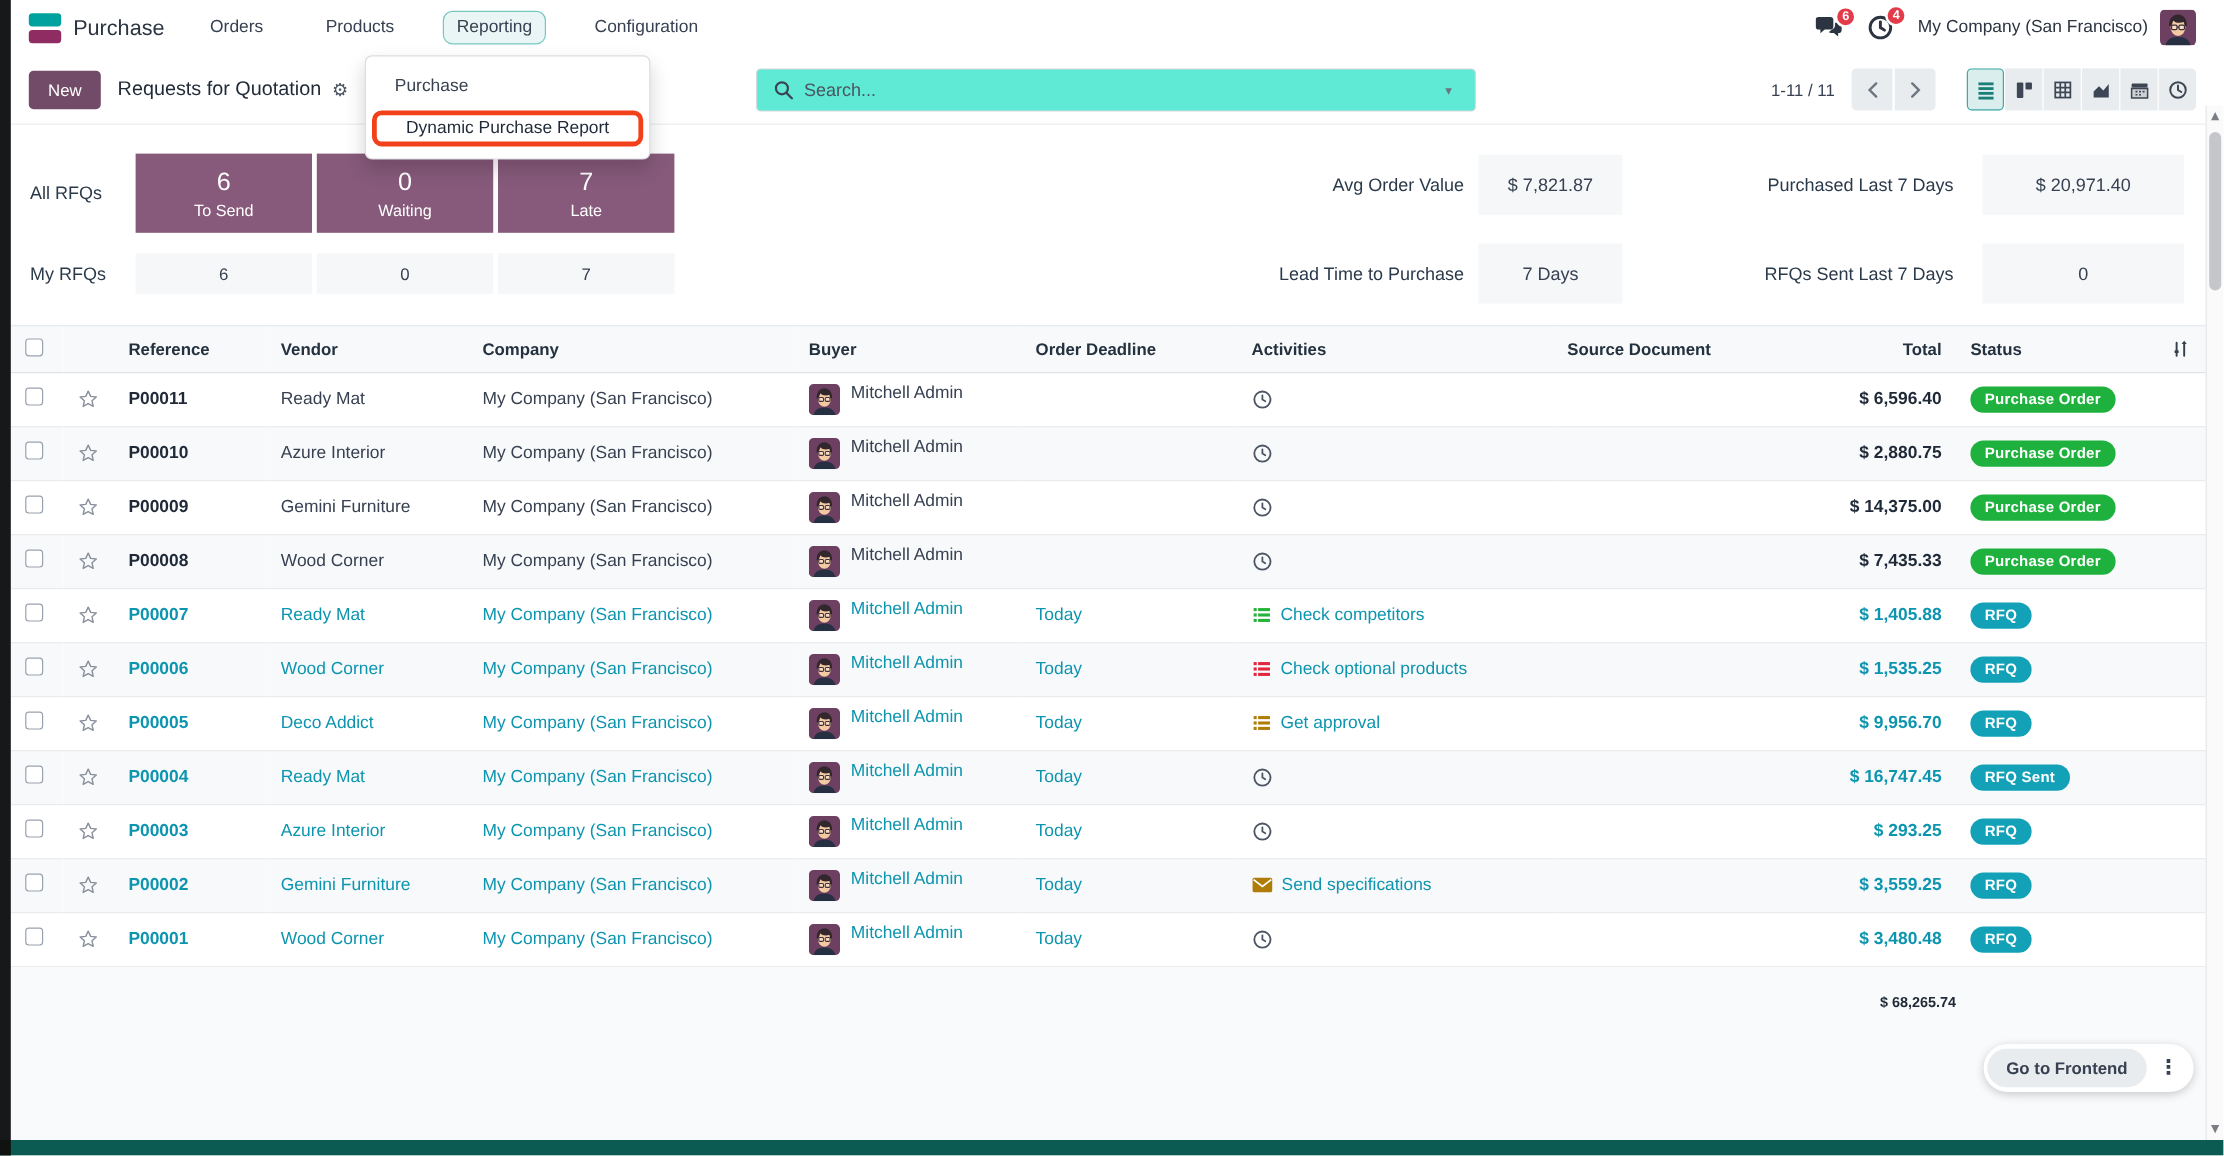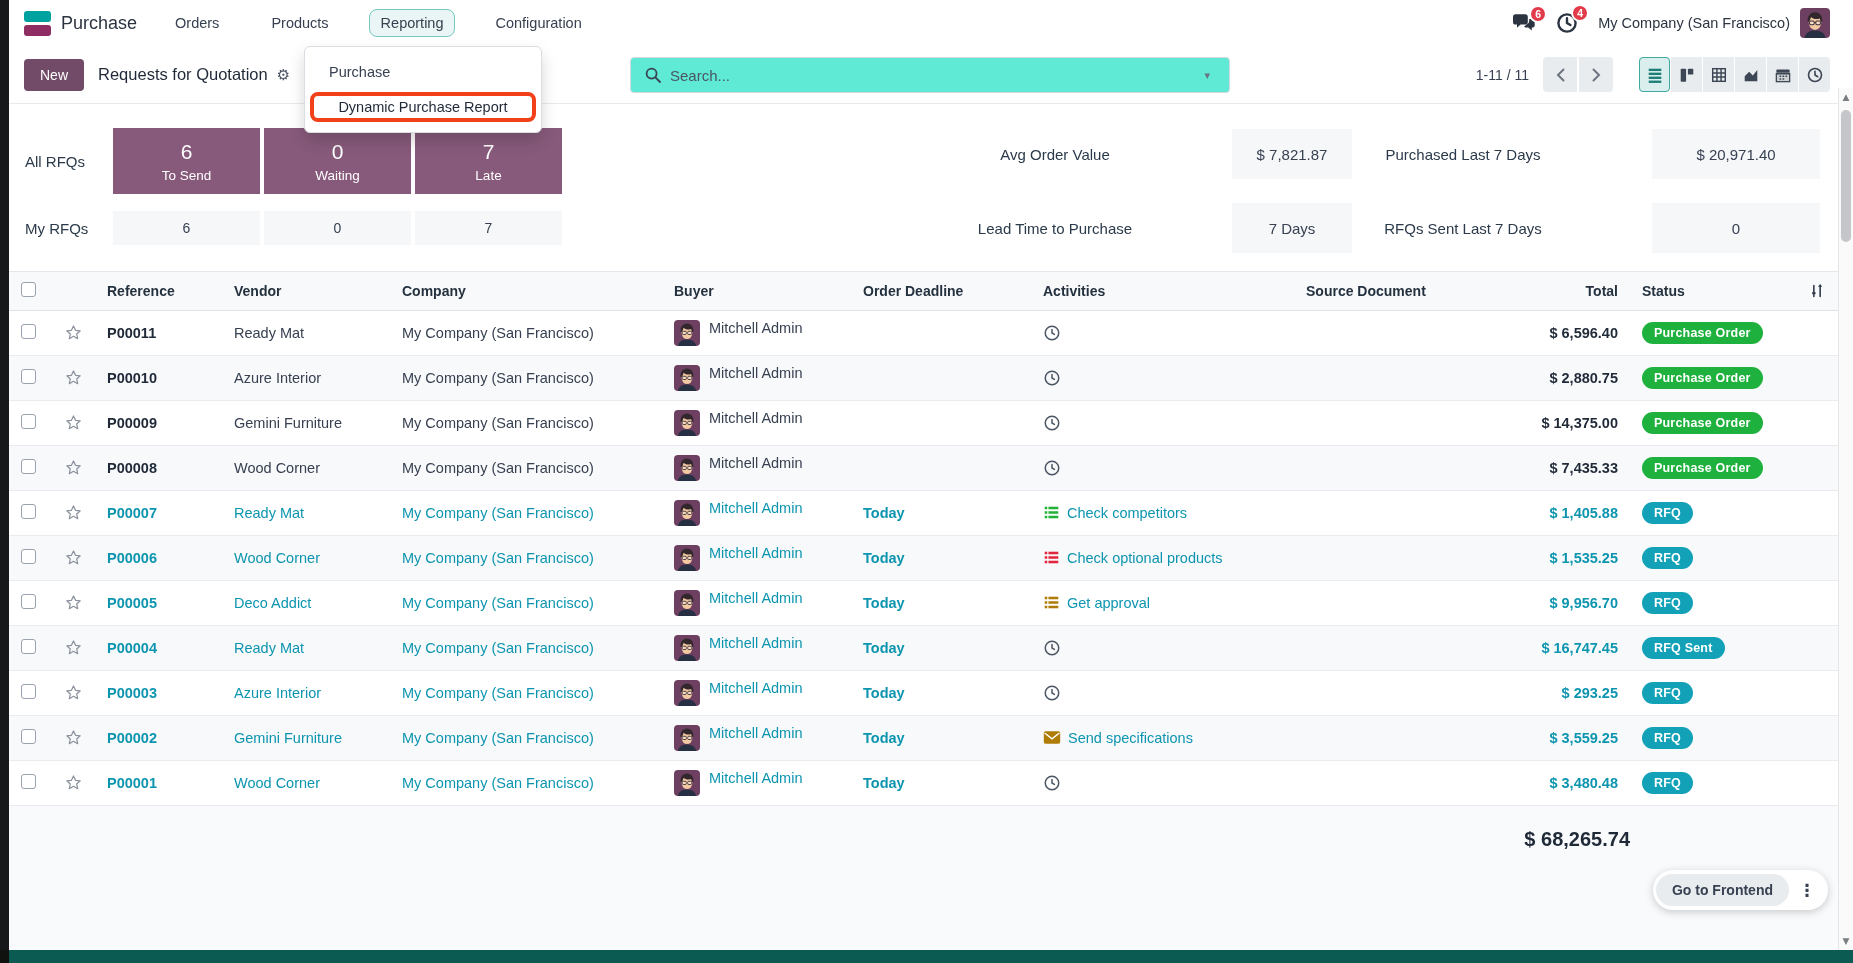--- a/index.html
+++ b/index.html
@@ -69,50 +69,50 @@
 
   
   .dashboard{position:relative;height:168px;border-bottom:1px solid #e3e6ea;background:#fff;flex:none}
   .dash-label{position:absolute;font-size:15px;color:#2b3a4a;white-space:nowrap}
   .stat-box{position:absolute;top:24px;width:147px;height:66px;background:#875A7B;color:#fff;display:flex;flex-direction:column;
     align-items:center;justify-content:center;cursor:pointer}
   .stat-val{font-size:21px;margin-bottom:4px}
   .stat-lab{font-size:13.5px}
   .mini-box{position:absolute;top:107px;width:147px;height:34px;background:#f6f7f9;color:#374151;font-size:14px;
     display:flex;align-items:center;justify-content:center;cursor:pointer}
-  .kpi-label{position:absolute;width:330px;text-align:center;font-size:15px;color:#2b3a4a;white-space:nowrap}
+  .kpi-label{position:absolute;width:330px;text-align:right;font-size:15px;color:#2b3a4a;white-space:nowrap}
   .kpi-box{position:absolute;height:50px;background:#f6f7f9;color:#374151;font-size:15px;display:flex;align-items:center;justify-content:center}
 
   
   table{width:100%;border-collapse:collapse;table-layout:fixed;background:#fff}
   thead th{background:#f8f9fb;height:38px;padding:0 12px;font-size:14px;font-weight:700;color:#24313f;text-align:left;
     border-bottom:1px solid #dfe3e8;white-space:nowrap;overflow:hidden;cursor:pointer}
   th.c-total,td.c-total{text-align:right}
   tbody td{height:45px;padding:0 12px;border-bottom:1px solid #e9ebee;font-size:14.5px;color:#374151;white-space:nowrap;overflow:hidden}
   tbody tr{cursor:pointer}
   tbody tr:nth-child(even){background:#f8f9fb}
   .ref{font-weight:700;color:#1f2937}
   td.c-total{font-weight:600;color:#1f2937}
   tr.hl td{color:#0d95af}
   tr.hl .ref,tr.hl td.c-total,tr.hl .buyer-name{color:#0d95af}
-  td.c-deadline{font-weight:700;color:#b9821b}
+  td.c-deadline{font-weight:400;color:#b9821b}
   .cb{display:inline-block;width:15px;height:15px;border:1.5px solid #9aa2af;border-radius:3px;background:#fff;cursor:pointer}
   .star{color:#8a919c;cursor:pointer}
   .buyer-wrap{display:flex;gap:9px}
   .badge{display:inline-block;padding:4px 12px;border-radius:14px;font-size:12.5px;font-weight:700;color:#fff;letter-spacing:.2px}
   .badge.po{background:#1FB13E}
   .badge.rfq{background:#12A1B7}
   .act-wrap{display:flex;align-items:center}
   .act-ic{display:inline-flex;color:#4b5563}
   .act-label{margin-left:7px;color:#0d95af}
   .adjust-ico{color:#36404d;display:inline-flex;cursor:pointer;float:right}
 
   
   .below{flex:1;background:#f9fafb;position:relative}
-  .table-total{position:absolute;right:208px;top:22px;font-weight:700;font-size:20px;color:#1f2937}
+  .table-total{position:absolute;right:208px;top:22px;font-weight:700;font-size:12px;color:#1f2937}
   .fab{position:absolute;top:64px;right:10px;height:40px;background:#fff;border-radius:20px;box-shadow:0 2px 8px rgba(0,0,0,.2);
     display:flex;align-items:center;padding:3px}
   .fab-btn{background:#e9ecef;border-radius:17px;padding:8px 16px;font-size:14px;font-weight:700;color:#374151;cursor:pointer;white-space:nowrap}
   .fab-kebab{width:36px;text-align:center;color:#374151;font-size:17px;font-weight:700;cursor:pointer;font-family:"DejaVu Sans",sans-serif}
 </style>
 </head>
 <body>
 
 <div class="left-strip"></div>
 

